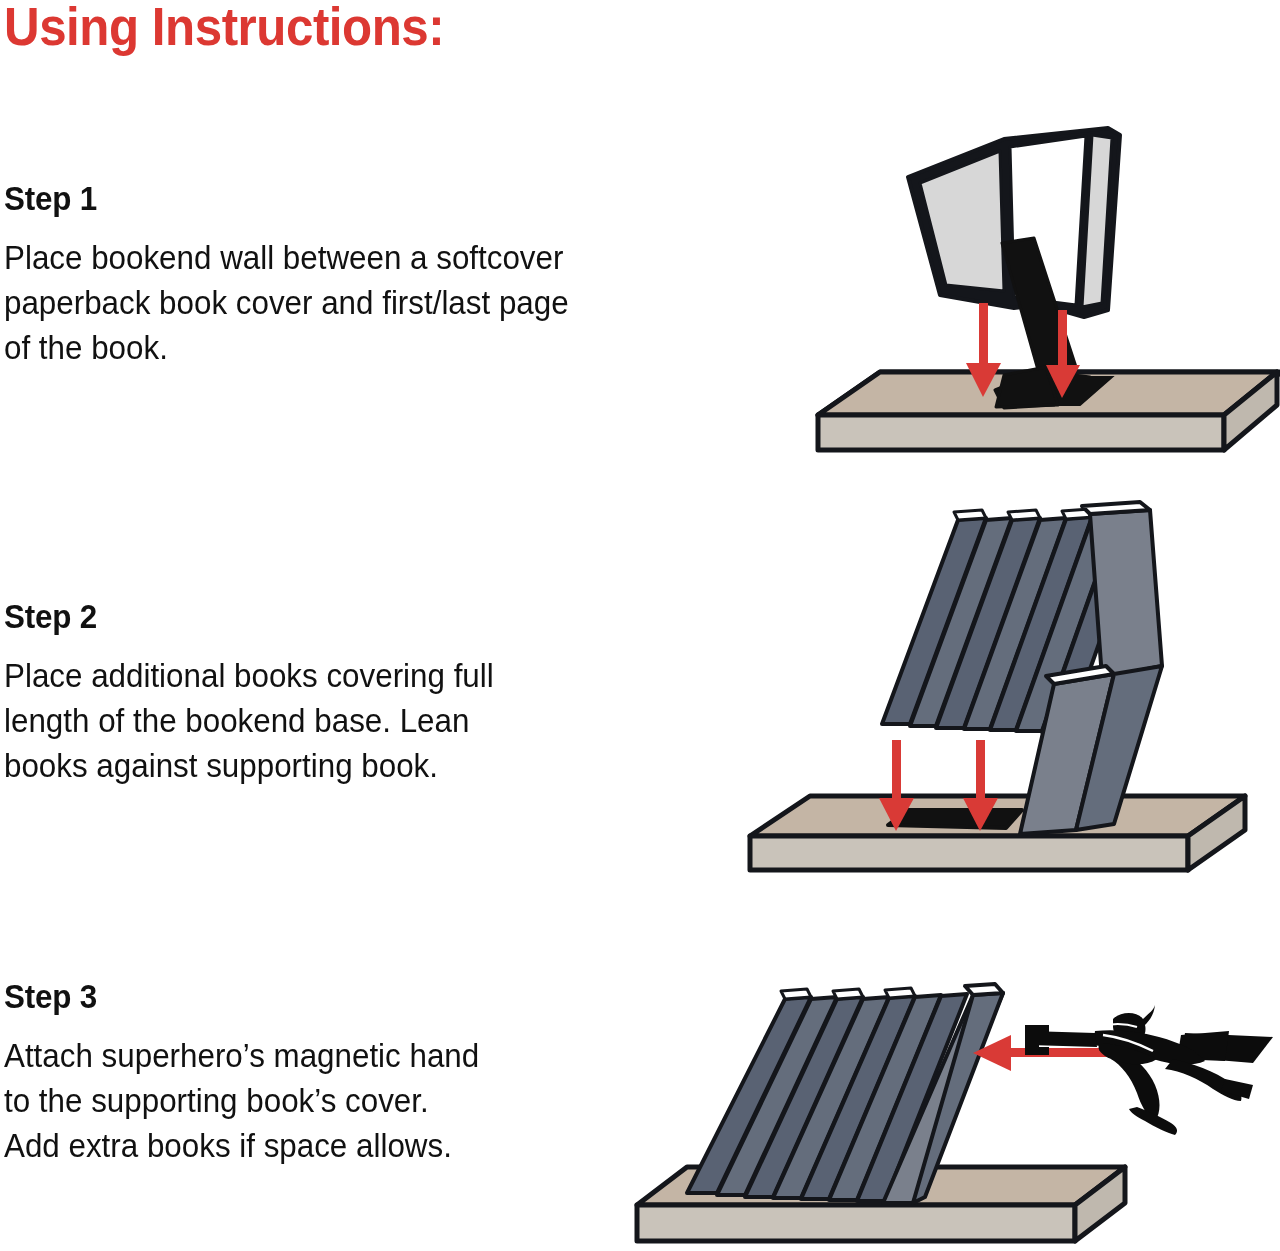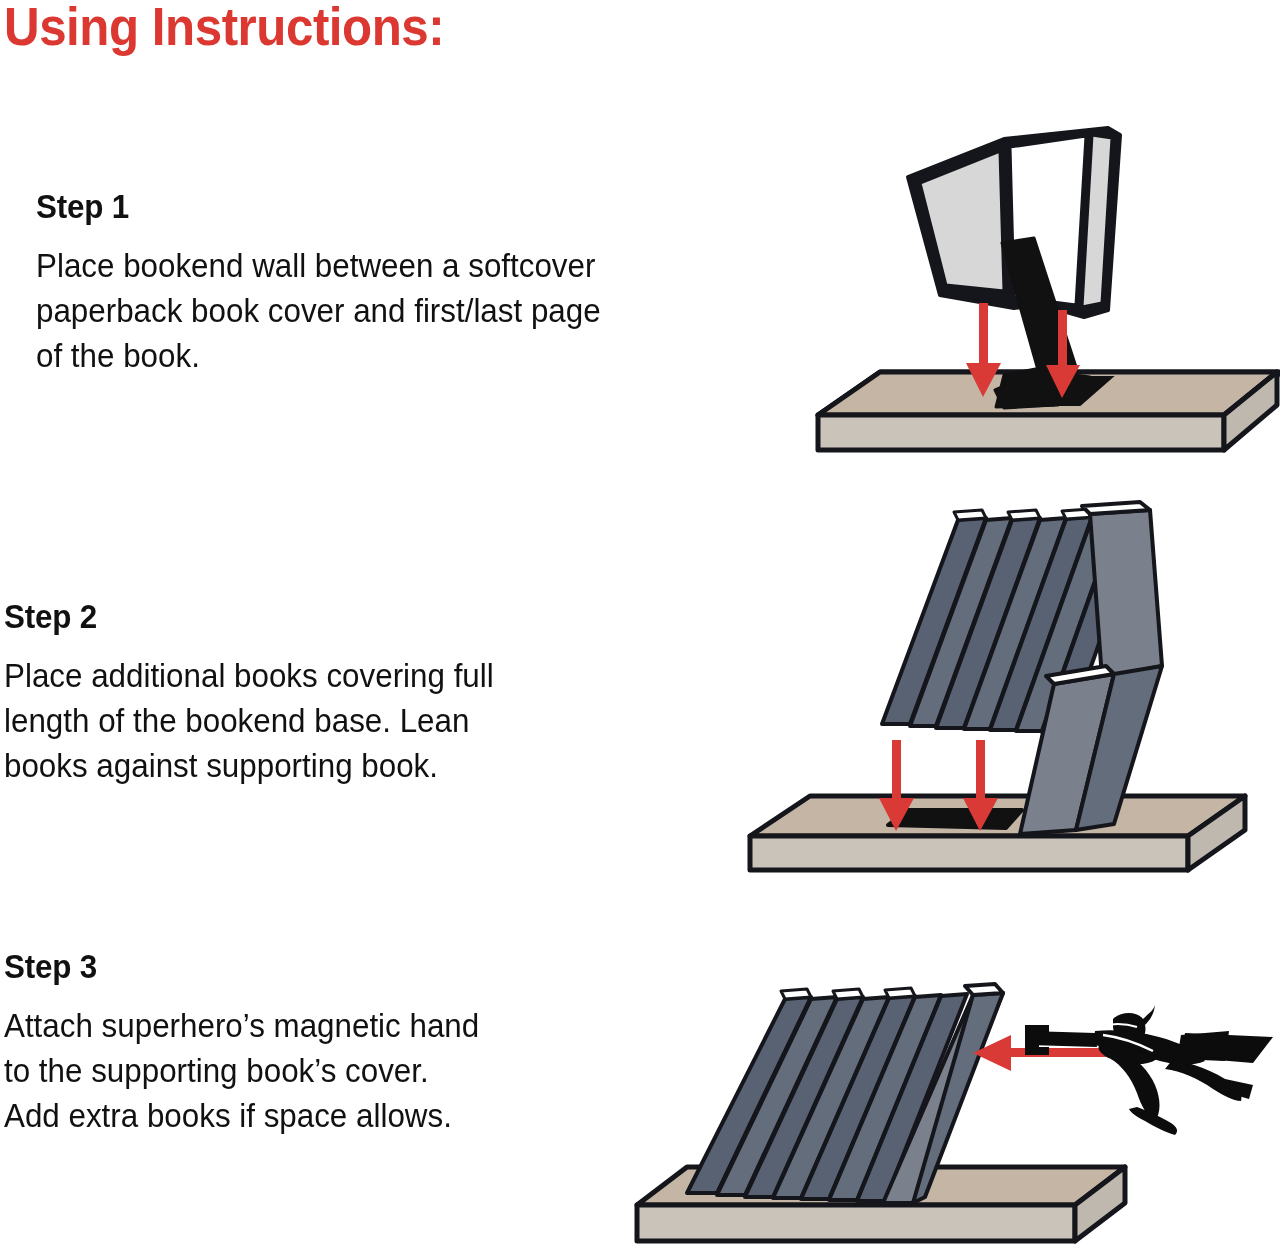--- a/index.html
+++ b/index.html
@@ -51,23 +51,23 @@
     font-size: 33px;
     font-weight: 400;
     line-height: 1.36;
     color: #111111;
     margin: 0;
     transform: scaleX(0.95);
     transform-origin: left top;
     white-space: pre-line;
   }
 
-  #step-1-block { top: 188px; margin-left: 32px; }
+  #step-1-block { top: 180px; }
   #step-2-block { top: 598px; width: 700px; }
-  #step-3-block { top: 948px; width: 700px; }
+  #step-3-block { top: 978px; width: 700px; }
 
   
   .illustration {
     position: absolute;
   }
   #illus-1 { left: 790px; top: 105px;  width: 490px; height: 355px; }
   #illus-2 { left: 710px; top: 488px;  width: 570px; height: 400px; }
   #illus-3 { left: 625px; top: 975px;  width: 655px; height: 276px; }
 
   .illustration svg { display: block; width: 100%; height: 100%; }

